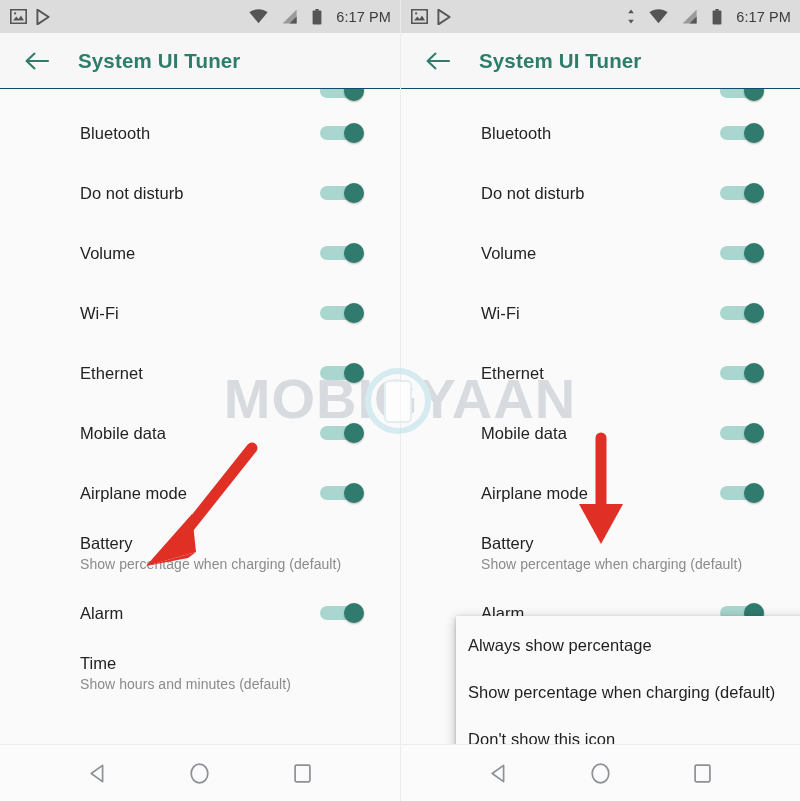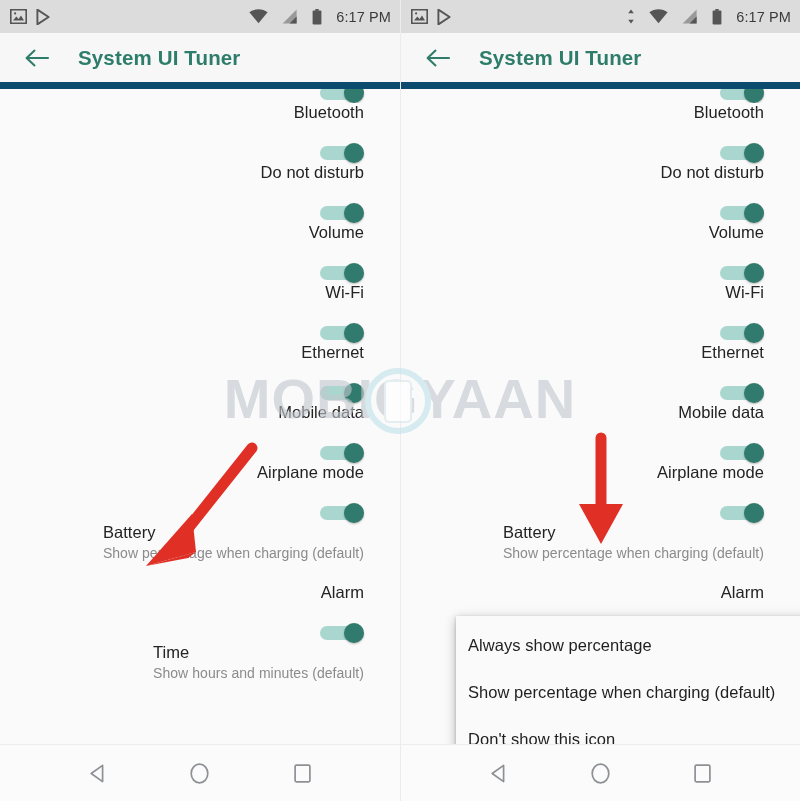--- a/index.html
+++ b/index.html
@@ -41,21 +41,21 @@
   }
   .ic { display: block; }
 
   
   .appbar {
     height: 56px;
     background: #f7f7f7;
     display: flex;
     align-items: center;
     padding-left: 16px;
-    border-bottom: 7px solid #0c4a6e;
+    border-bottom: 1px solid #0c4a6e;
     position: relative;
     z-index: 2;
   }
   .back-btn {
     width: 42px; height: 42px;
     display: flex; align-items: center; justify-content: center;
     cursor: pointer;
   }
   .appbar-title {
     margin-left: 20px;
@@ -68,24 +68,23 @@
   
   .list {
     position: relative;
     background: #fafafa;
     height: 655px;
     overflow: hidden;
   }
   .row {
     position: relative;
     display: flex;
-    align-items: flex-end;
+    align-items: center;
     padding: 0 36px 0 80px;
     min-height: 60px;
-    flex-direction: column;
   }
   .row-texts { flex: 1 1 auto; }
   .row-title {
     font-size: 16.5px;
     color: #232323;
     letter-spacing: .05px;
   }
   .row-sub {
     font-size: 14px;
     color: #8b8b8b;

